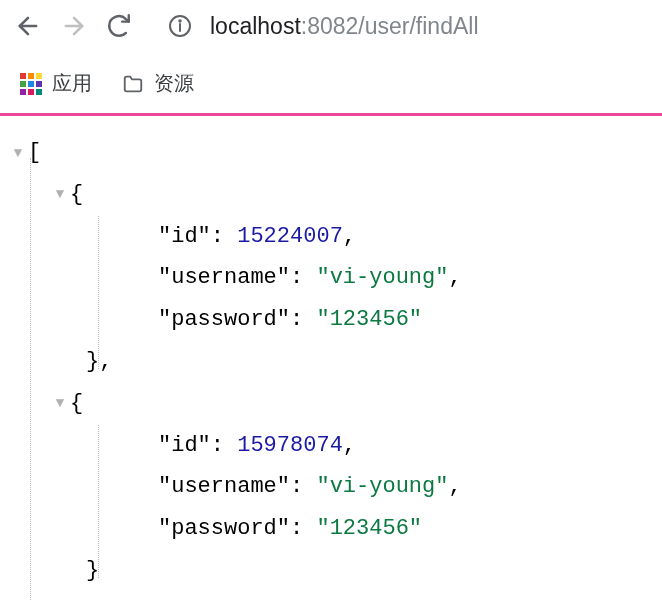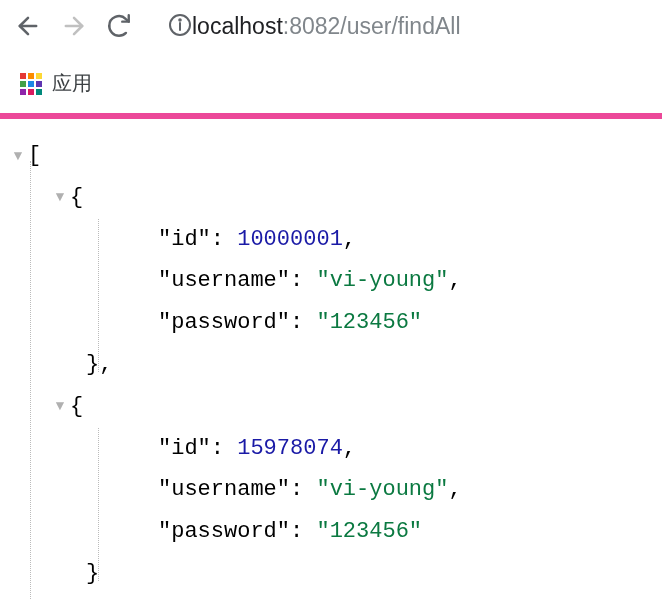--- a/index.html
+++ b/index.html
@@ -23,43 +23,44 @@
       color: #5f6368;
       display: flex;
       align-items: center;
       cursor: pointer;
     }
     .nav-btn.disabled {
       color: #c0c0c0;
     }
     .url-bar {
       display: flex;
-      align-items: flex-start;
+      align-items: center;
       flex: 1;
       font-size: 23px;
       color: #202124;
+      gap: 18px;
       padding-left: 18px;
     }
     .url-host {
       color: #202124;
     }
     .url-path {
       color: #80868b;
     }
     .info-icon-wrap {
       color: #5f6368;
       display: flex;
       align-items: center;
     }
     .bookmarks-bar {
       display: flex;
       align-items: flex-start;
       padding: 18px 20px 16px 20px;
       gap: 30px;
-      border-bottom: 6px solid #ec4899;
+      border-bottom: 3px solid #ec4899;
       font-size: 20px;
       color: #3c4043;
     }
     .apps-icon {
       display: grid;
       grid-template-columns: repeat(3, 6px);
       grid-template-rows: repeat(3, 6px);
       gap: 2px;
     }
     .apps-dot {
@@ -178,40 +179,48 @@
       <span class="apps-dot" style="background:#fdd835"></span>
       <span class="apps-dot" style="background:#43a047"></span>
       <span class="apps-dot" style="background:#1e88e5"></span>
       <span class="apps-dot" style="background:#5e35b1"></span>
       <span class="apps-dot" style="background:#8e24aa"></span>
       <span class="apps-dot" style="background:#d81b60"></span>
       <span class="apps-dot" style="background:#00897b"></span>
     </span>
     <span>应用</span>
   </span>
+  <span class="bookmark-item">
+    <span class="folder-icon">
+      <svg width="22" height="22" viewBox="0 0 24 24" fill="none" stroke="currentColor" stroke-width="2" stroke-linejoin="round">
+          <path d="M3 6a2 2 0 0 1 2-2h4l2 3h8a2 2 0 0 1 2 2v9a2 2 0 0 1-2 2H5a2 2 0 0 1-2-2V6z"></path>
+        </svg>
+    </span>
+    <span>资源</span>
+  </span>
 </div>
 
 <div class="json-viewer">
   <div class="guide-v1"></div>
 
   <div class="json-line">
     <span class="expand-arrow">▼</span>
     <span class="json-punct">[</span>
   </div>
 
   <div class="obj-block">
     <div class="guide-v2" style="top:42px;"></div>
     <div class="json-line">
       <span class="expand-spacer"></span>
       <span class="expand-arrow" style="margin-left:22px;">▼</span>
       <span class="json-punct">{</span>
     </div>
     <div class="json-line indent2">
       <span class="expand-spacer"></span>
-      <span style="margin-left:30px;"><span class="json-key">"id"</span><span class="json-punct">: </span><span class="json-number">10000001</span><span class="json-punct">,</span></span>
+      <span style="margin-left:30px;"><span class="json-key">"id"</span><span class="json-punct">: </span><span class="json-number">15224007</span><span class="json-punct">,</span></span>
     </div>
     <div class="json-line indent2">
       <span class="expand-spacer"></span>
       <span style="margin-left:30px;"><span class="json-key">"username"</span><span class="json-punct">: </span><span class="json-string">"vi-young"</span><span class="json-punct">,</span></span>
     </div>
     <div class="json-line indent2">
       <span class="expand-spacer"></span>
       <span style="margin-left:30px;"><span class="json-key">"password"</span><span class="json-punct">: </span><span class="json-string">"123456"</span></span>
     </div>
     <div class="json-line">

